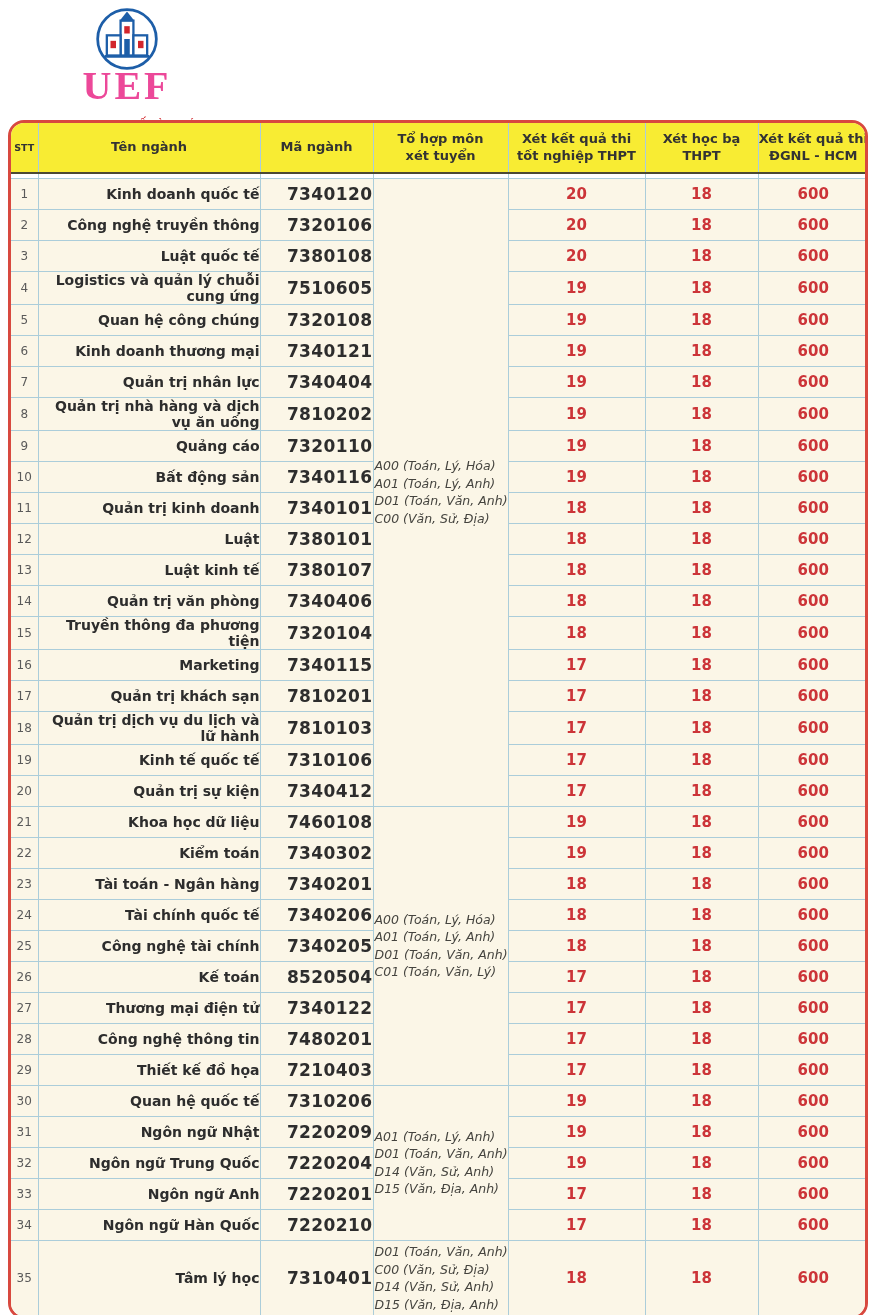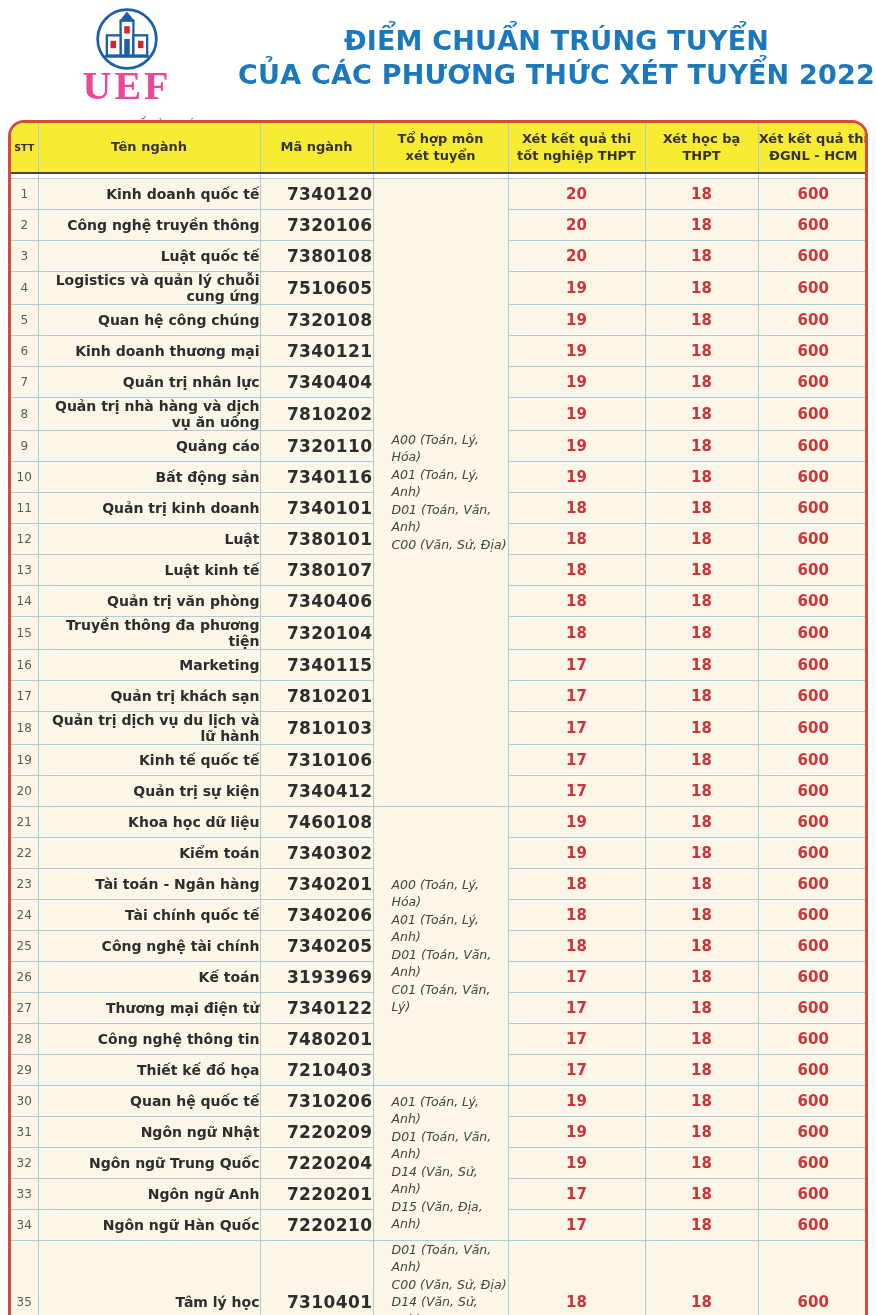--- a/index.html
+++ b/index.html
@@ -68,21 +68,21 @@
   td:last-child  { border-right:none; }
   tr:last-child td { border-bottom:none; }
 
   tr.spacer-row td { background:#ffffff; height:5px; border-top:none; border-bottom:none; }
 
   .td-stt  { text-align:center; color:#5a5a5a; font-size:12px; }
   .td-name { color:#2d2d2d; font-weight:600; font-size:14px; padding-left:11px;text-align:right; }
   .td-code { text-align:right; color:#2d2d2d; font-weight:600; font-size:17px; letter-spacing:0.4px; }
   .td-combo {
     color:#45443f; font-style:italic; font-size:12.5px; line-height:1.4;
-    padding-left:18px; white-space:pre-line;
+    padding-left:1px; white-space:pre-line;
   }
   .td-score { text-align:center; color:#cc3438; font-weight:bold; font-size:15px; }
   tr.tall td { height:76px; }
 </style>
 </head>
 <body>
 
 <div class="page-header">
   <div class="logo-block">
     <svg class="logo-circle" viewBox="0 0 72 72">
@@ -93,24 +93,20 @@
       <rect x="33" y="36" width="6" height="18" fill="#1d5ea8"></rect>
       <rect x="14" y="32" width="15" height="22" fill="#ffffff" stroke="#1d5ea8" stroke-width="2.5"></rect>
       <rect x="43" y="32" width="15" height="22" fill="#ffffff" stroke="#1d5ea8" stroke-width="2.5"></rect>
       <rect x="18" y="38" width="6" height="8" fill="#d2262c"></rect>
       <rect x="48" y="38" width="6" height="8" fill="#d2262c"></rect>
       <line x1="12" y1="55" x2="60" y2="55" stroke="#1d5ea8" stroke-width="3"></line>
     </svg>
     <div class="logo-acronym">UEF</div>
     <div class="logo-caption">ĐẠI HỌC KINH TẾ TÀI CHÍNH</div>
     <div class="logo-underline"></div>
-  </div>
-  <div class="title-block">
-    <div class="title-line">ĐIỂM CHUẨN TRÚNG TUYỂN</div>
-    <div class="title-line">CỦA CÁC PHƯƠNG THỨC XÉT TUYỂN 2022</div>
   </div>
 </div>
 
 <div class="table-wrap">
   <table>
     <colgroup>
       <col class="c-stt">
         <col class="c-name">
         <col class="c-code">
         <col class="c-combo">
@@ -347,21 +343,21 @@
           <td class="td-stt">25</td>
           <td class="td-name">Công nghệ tài chính</td>
           <td class="td-code">7340205</td>
           <td class="td-score">18</td>
           <td class="td-score">18</td>
           <td class="td-score">600</td>
         </tr>
         <tr>
           <td class="td-stt">26</td>
           <td class="td-name">Kế toán</td>
-          <td class="td-code">3193969</td>
+          <td class="td-code">8520504</td>
           <td class="td-score">17</td>
           <td class="td-score">18</td>
           <td class="td-score">600</td>
         </tr>
         <tr>
           <td class="td-stt">27</td>
           <td class="td-name">Thương mại điện tử</td>
           <td class="td-code">7340122</td>
           <td class="td-score">17</td>
           <td class="td-score">18</td>

